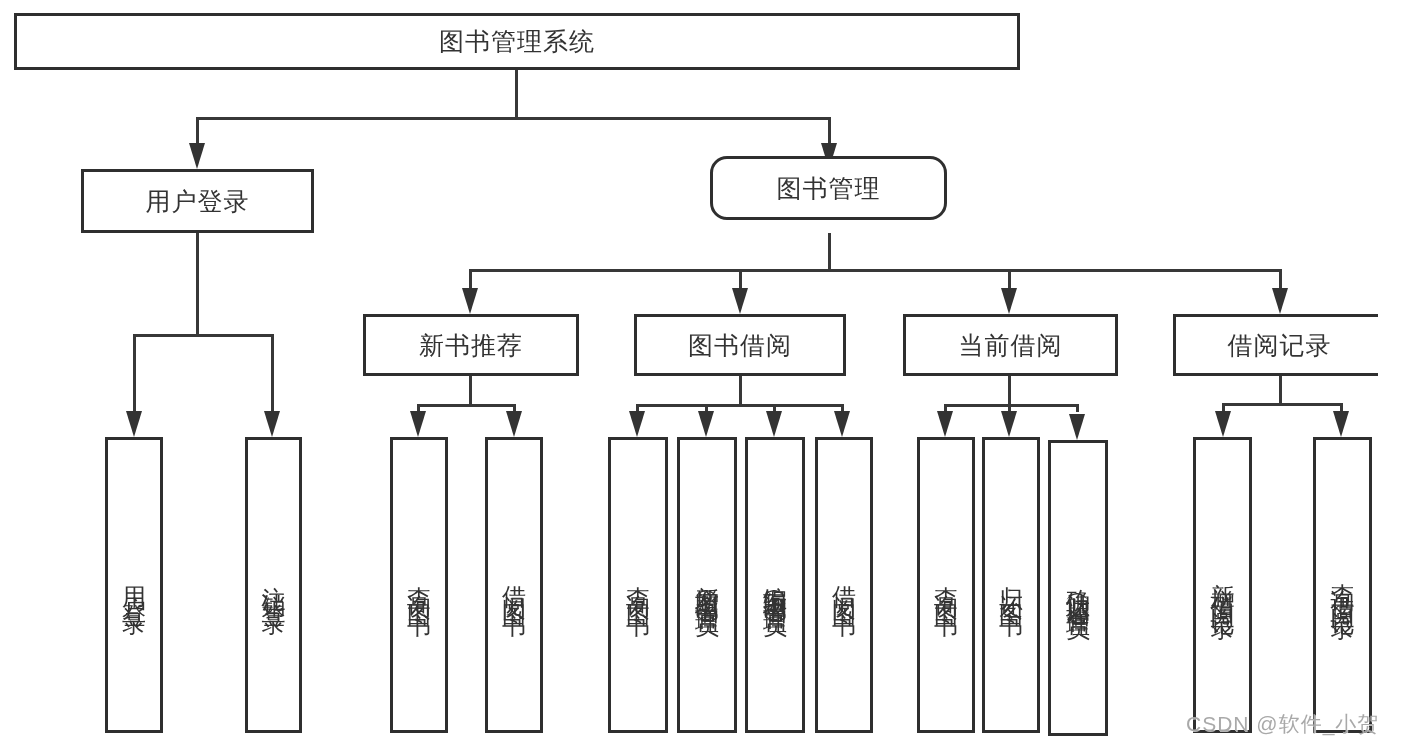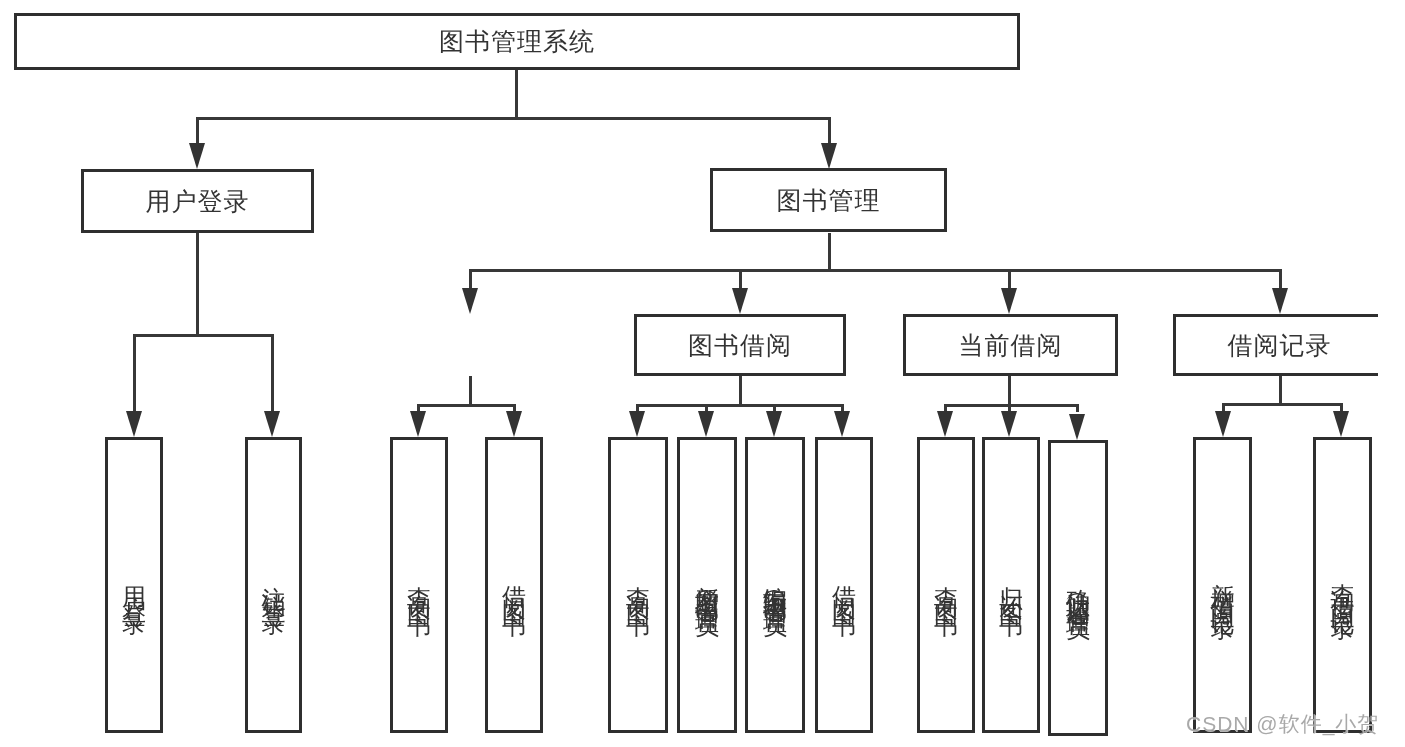--- a/index.html
+++ b/index.html
@@ -62,21 +62,21 @@
   <div class="vline" style="left:515px;top:70px;height:47px;"></div>
   <div class="hline" style="left:196px;top:117px;width:635px;"></div>
   <div class="vline" style="left:196px;top:117px;height:28px;"></div>
   <div class="arrow" style="left:189px;top:143px;"></div>
   <div class="vline" style="left:828px;top:117px;height:28px;"></div>
   <div class="arrow" style="left:821px;top:143px;"></div>
 
   <div class="box branch-box" style="left:81px;top:169px;width:233px;height:64px;">
     <span>用户登录</span>
   </div>
-  <div class="box branch-box" style="left:710px;top:168px;width:237px;height:64px;">
+  <div class="box branch-box" style="left:710px;top:156px;width:237px;height:64px;border-radius:17px;">
     <span>图书管理</span>
   </div>
 
   <div class="vline" style="left:196px;top:233px;height:101px;"></div>
   <div class="hline" style="left:133px;top:334px;width:140px;"></div>
   <div class="vline" style="left:133px;top:334px;height:77px;"></div>
   <div class="arrow" style="left:126px;top:411px;"></div>
   <div class="vline" style="left:271px;top:334px;height:77px;"></div>
   <div class="arrow" style="left:264px;top:411px;"></div>
 
@@ -84,20 +84,23 @@
   <div class="hline" style="left:469px;top:269px;width:813px;"></div>
   <div class="vline" style="left:469px;top:269px;height:19px;"></div>
   <div class="arrow" style="left:462px;top:288px;"></div>
   <div class="vline" style="left:739px;top:269px;height:19px;"></div>
   <div class="arrow" style="left:732px;top:288px;"></div>
   <div class="vline" style="left:1008px;top:269px;height:19px;"></div>
   <div class="arrow" style="left:1001px;top:288px;"></div>
   <div class="vline" style="left:1279px;top:269px;height:19px;"></div>
   <div class="arrow" style="left:1272px;top:288px;"></div>
 
+  <div class="box branch-box" style="left:363px;top:314px;width:216px;height:62px;">
+    <span>新书推荐</span>
+  </div>
   <div class="box branch-box" style="left:634px;top:314px;width:212px;height:62px;">
     <span>图书借阅</span>
   </div>
   <div class="box branch-box" style="left:1173px;top:314px;width:213px;height:62px;">
     <span>借阅记录</span>
   </div>
   <div class="box branch-box" style="left:903px;top:314px;width:215px;height:62px;">
     <span>当前借阅</span>
   </div>
 

